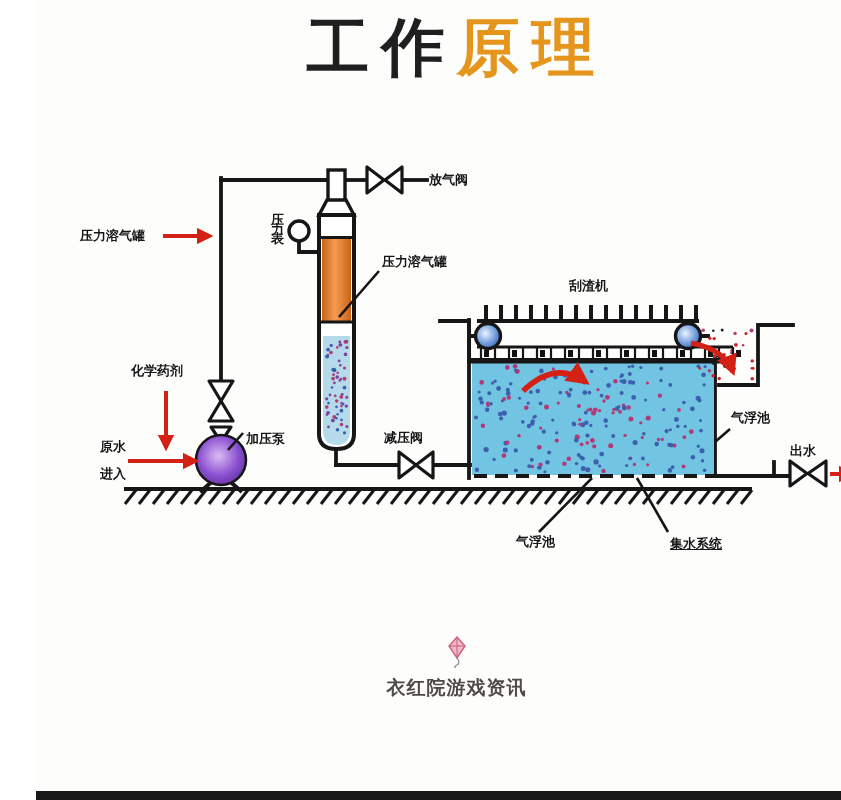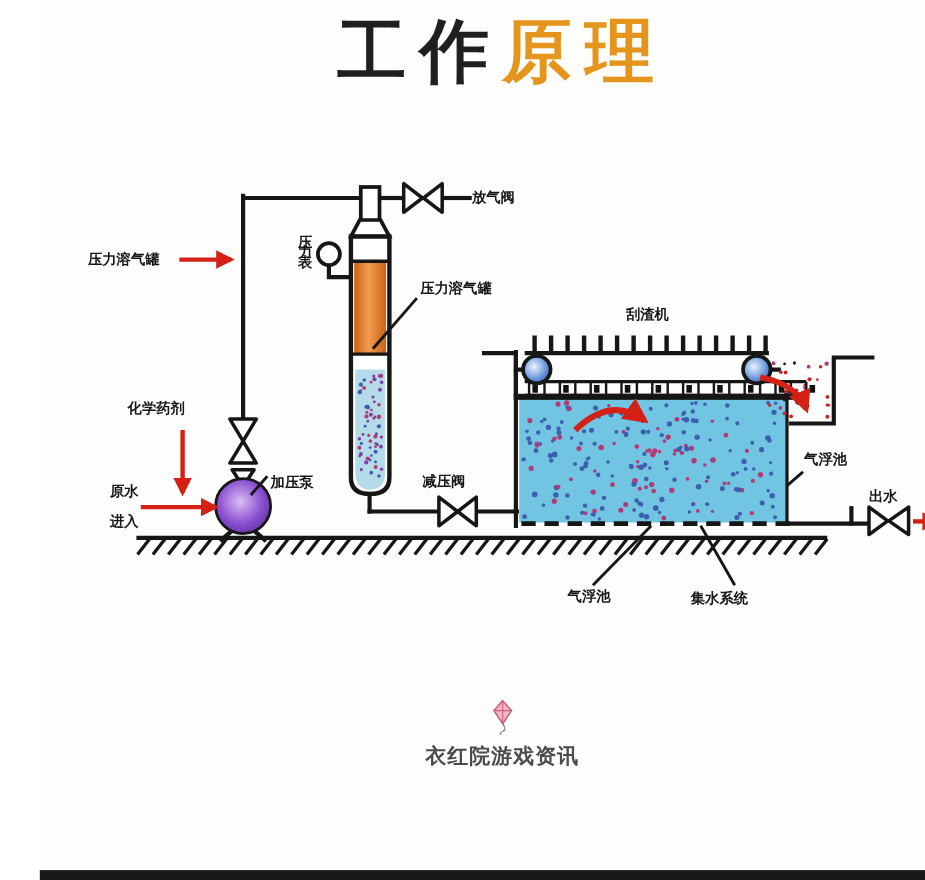--- a/index.html
+++ b/index.html
@@ -520,31 +520,31 @@
       <path d="M487,391 Q519,360 550,382" stroke-width="5.5" marker-end="url(#redhead)"></path>
       <path d="M655,343 Q688,349 697,372" stroke-width="5" marker-end="url(#redhead)"></path>
     </g>
   </svg>
 
   <div class="lbl" style="left:44px;top:225px;">压力溶气罐</div>
   <div class="lbl vert" style="left:229px;top:203px;">压力表</div>
   <div class="lbl" style="left:393px;top:169px;">放气阀</div>
   <div class="lbl" style="left:346px;top:251px;">压力溶气罐</div>
   <div class="lbl" style="left:533px;top:275px;">刮渣机</div>
-  <div class="lbl" style="left:80px;top:360px;">化学药剂</div>
+  <div class="lbl" style="left:95px;top:360px;">化学药剂</div>
   <div class="lbl twoline" style="left:44px;top:433px;">
     <div>原水</div>
     <div>进入</div>
   </div>
   <div class="lbl" style="left:210px;top:428px;">加压泵</div>
   <div class="lbl" style="left:348px;top:427px;">减压阀</div>
   <div class="lbl" style="left:695px;top:407px;">气浮池</div>
   <div class="lbl" style="left:754px;top:440px;">出水</div>
   <div class="lbl" style="left:480px;top:531px;">气浮池</div>
-  <div class="lbl" style="left:592px;top:533px;">集水系统</div>
+  <div class="lbl" style="left:634px;top:533px;text-decoration:underline;">集水系统</div>
 
 
   <div class="watermark">
     <svg width="24" height="32" viewBox="0 0 24 32">
       <path d="M12,1 L20,10 L12,22 L4,10 Z" fill="#f2b8c6" stroke="#c9607e" stroke-width="1.4"></path>
       <path d="M12,1 L12,22 M4,10 L20,10" stroke="#c9607e" stroke-width="1"></path>
       <path d="M12,22 Q16,27 12,29 Q8,31 11,32" fill="none" stroke="#8a8a8a" stroke-width="1.2"></path>
     </svg>
     <span class="wtext">衣红院游戏资讯</span>
   </div>

